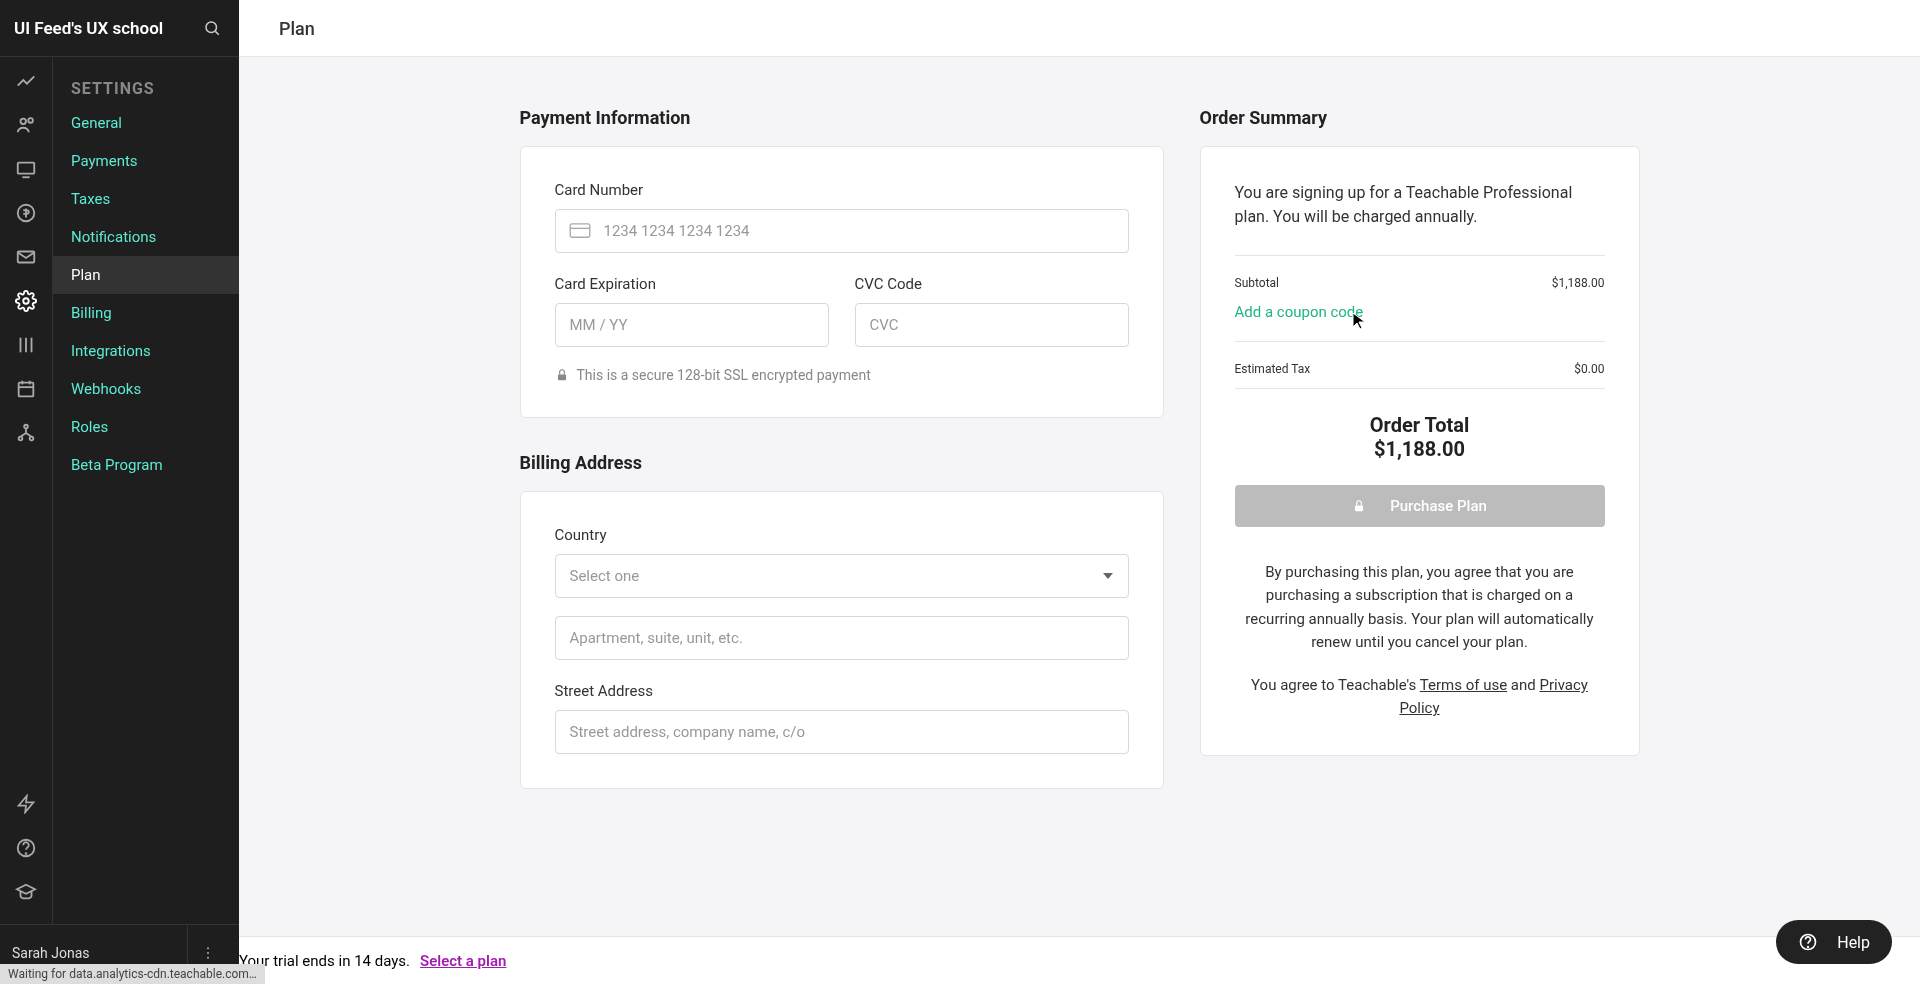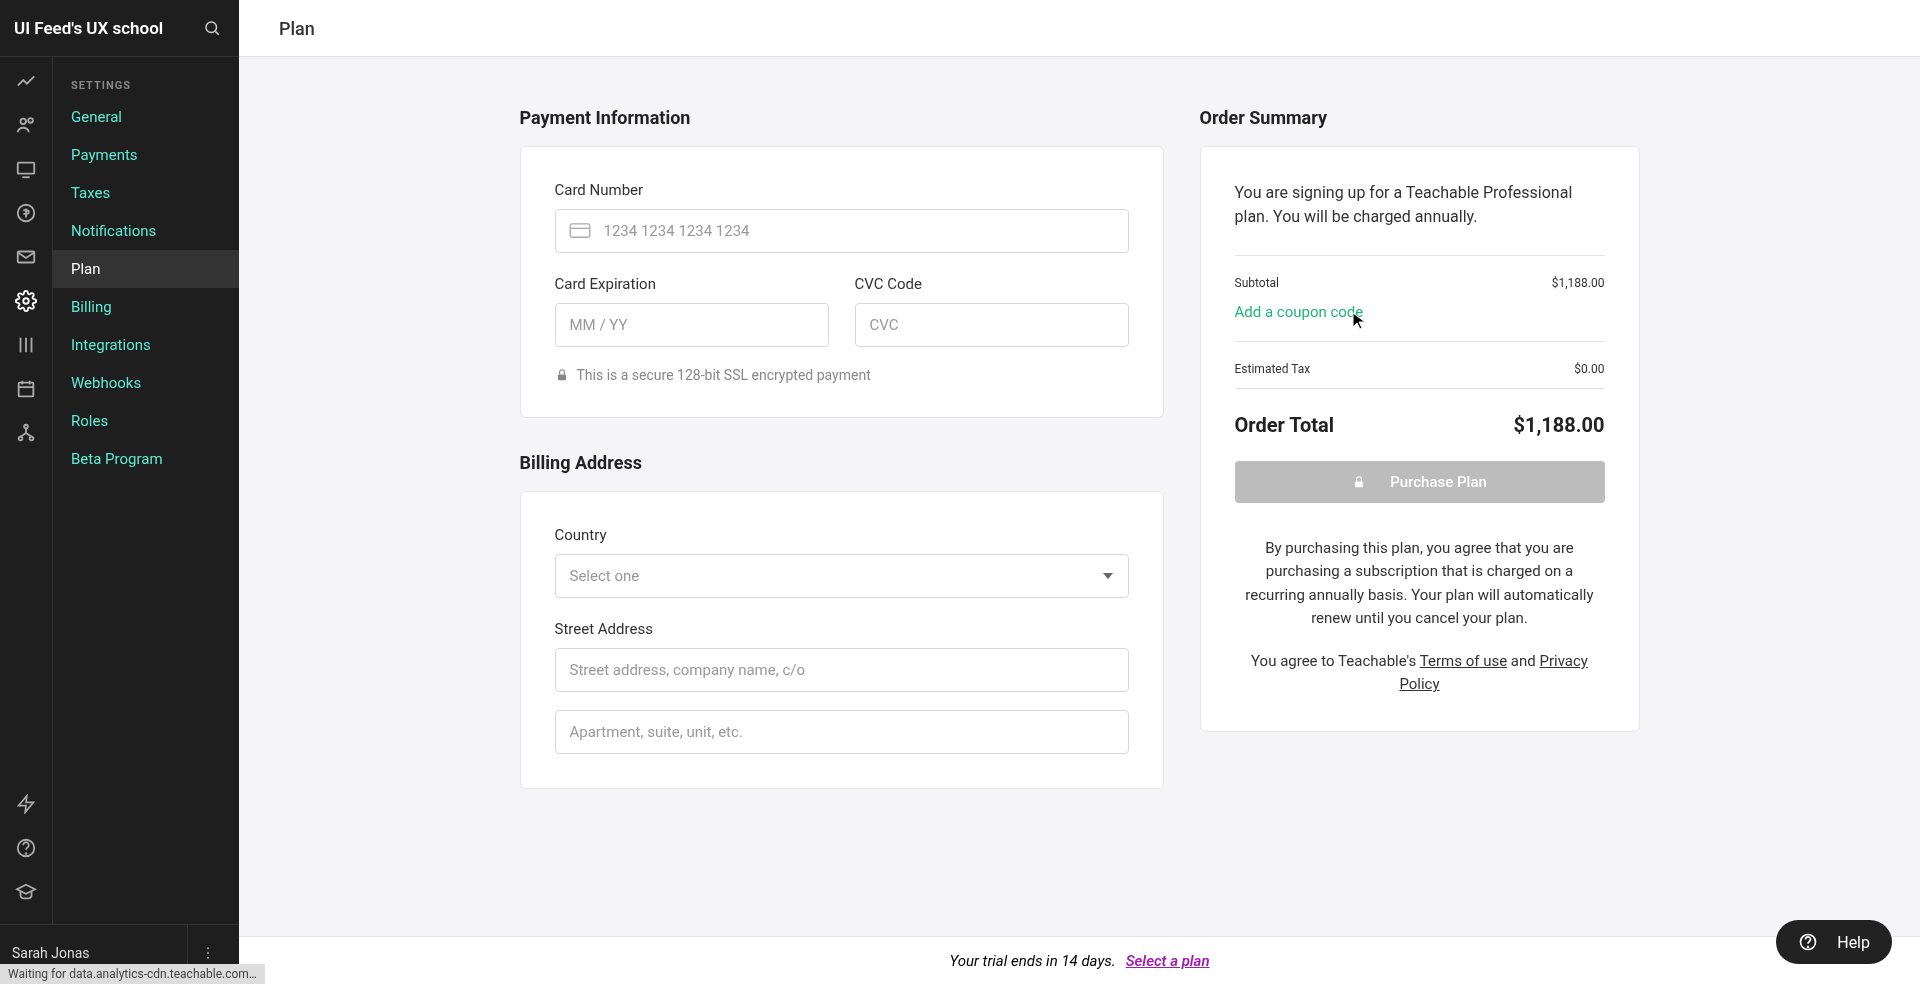--- a/index.html
+++ b/index.html
@@ -6,21 +6,21 @@
 body { width: 1920px; height: 984px; overflow: hidden; background: #f5f5f7; position: relative; }
 .sidebar { position: absolute; left: 0; top: 0; width: 239px; height: 100%; background: #1e1e1e; color: #fff; display: flex; flex-direction: column; }
 .sidebar-header { height: 57px; display: flex; align-items: center; padding: 0 14px; border-bottom: 1px solid #333; }
 .sidebar-title { font-size: 17px; font-weight: 600; flex: 1; }
 .search-btn { background: none; border: none; color: #ccc; cursor: pointer; padding: 4px; }
 .icon-rail { position: absolute; left: 0; top: 57px; width: 53px; height: calc(100% - 57px); border-right: 1px solid #333; display: flex; flex-direction: column; align-items: center; padding-top: 12px; gap: 20px; }
 .rail-icon { width: 24px; height: 24px; color: #aaa; cursor: pointer; display: flex; align-items: center; justify-content: center; }
 .rail-icon.active { color: #fff; }
 .rail-bottom { margin-top: auto; display: flex; flex-direction: column; align-items: center; gap: 20px; padding-bottom: 80px; }
 .nav-area { margin-left: 53px; padding-top: 16px; flex: 1; overflow-y: auto; }
-.nav-heading { font-size: 11px; font-weight: 700; letter-spacing: 1px; color: #888; padding: 6px 18px; }
+.nav-heading { font-size: 16px; font-weight: 700; letter-spacing: 1px; color: #888; padding: 6px 18px; }
 .nav-item { display: block; padding: 10px 18px; font-size: 15px; color: #5eead4; cursor: pointer; }
 .nav-item.active { background: #333; color: #fff; }
 .user-footer { position: absolute; bottom: 4px; left: 0; width: 239px; height: 56px; border-top: 1px solid #333; display: flex; align-items: center; padding: 0 12px; background: #1e1e1e; }
 .user-name { flex: 1; font-size: 14px; color: #ddd; }
 .more-btn { border-left: 1px solid #333; height: 100%; width: 40px; display: flex; align-items: center; justify-content: center; color: #aaa; cursor: pointer; }
 .top-bar { position: absolute; left: 239px; top: 0; right: 0; height: 57px; background: #fff; border-bottom: 1px solid #e5e5e5; display: flex; align-items: center; padding: 0 40px; }
 .top-title { font-size: 18px; font-weight: 500; color: #333; }
 .main { position: absolute; left: 239px; top: 57px; right: 0; bottom: 48px; overflow-y: auto; padding: 50px 60px; }
 .layout { display: flex; gap: 36px; max-width: 1120px; margin: 0 auto; }
 .col-left { flex: 1; }
@@ -36,25 +36,25 @@
 .row { display: flex; gap: 26px; margin-top: 22px; }
 .row > div { flex: 1; }
 .secure-note { display: flex; align-items: center; gap: 8px; color: #888; font-size: 14px; margin-top: 20px; }
 .select { position: relative; }
 .select select { width: 100%; height: 44px; border: 1px solid #d8d8d8; border-radius: 4px; padding: 0 14px; font-size: 15px; color: #999; appearance: none; background: #fff; }
 .select::after { content: ''; position: absolute; right: 16px; top: 50%; transform: translateY(-50%); width: 0; height: 0; border-left: 5px solid transparent; border-right: 5px solid transparent; border-top: 6px solid #666; pointer-events: none; }
 .summary-text { font-size: 16px; color: #333; line-height: 1.5; margin-bottom: 26px; }
 .divider { border: none; border-top: 1px solid #e5e5e5; margin: 0; }
 .summary-row { display: flex; justify-content: space-between; align-items: center; padding: 20px 0 12px; font-size: 12px; color: #333; }
 .coupon-link { color: #1fb57f; font-size: 15px; text-decoration: none; display: inline-block; margin-bottom: 20px; cursor: pointer; }
-.total-row { display: flex; justify-content: space-between; align-items: center; padding: 24px 0; font-size: 20px; font-weight: 700; color: #222; }
+.total-row { display: flex; justify-content: space-between; align-items: center; padding: 24px 0; font-size: 20px; font-weight: 700; color: #222; flex-direction: column; }
 .purchase-btn { width: 100%; height: 42px; background: #bcbcbc; border: none; border-radius: 4px; color: #fff; font-size: 15px; font-weight: 500; display: flex; align-items: center; justify-content: center; gap: 24px; cursor: pointer; }
 .legal-text { font-size: 15px; color: #333; text-align: center; line-height: 1.55; margin-top: 34px; }
 .legal-text a { color: #333; text-decoration: underline; }
-.trial-bar { position: absolute; left: 239px; bottom: 0; right: 0; height: 48px; background: #fff; border-top: 1px solid #e5e5e5; display: flex; align-items: center; justify-content: center; gap: 10px; font-size: 15px; font-style: italic; }
+.trial-bar { position: absolute; left: 239px; bottom: 0; right: 0; height: 48px; background: #fff; border-top: 1px solid #e5e5e5; display: flex; align-items: center; justify-content: flex-start; gap: 10px; font-size: 15px; }
 .trial-link { color: #a21caf; text-decoration: underline; font-weight: 600; cursor: pointer; }
 .help-btn { position: absolute; right: 28px; bottom: 20px; background: #222; color: #fff; border: none; border-radius: 28px; padding: 12px 22px; font-size: 16px; display: flex; align-items: center; gap: 19px; cursor: pointer; }
 .status-bar { position: absolute; left: 0; bottom: 0; background: #ddd; padding: 3px 8px; font-size: 12px; color: #444; z-index: 10; }
 .cursor { position: absolute; left: 1352px; top: 312px; width: 14px; height: 18px; pointer-events: none; z-index: 100; }
 svg { display: block; }
 </style>
 </head>
 <body>
 
 <div class="sidebar">
@@ -215,26 +215,26 @@
       </div>
 
       <h2 class="section-title">Billing Address</h2>
       <div class="card">
         <label class="field-label">Country</label>
         <div class="select">
           <select>
             <option>Select one</option>
           </select>
         </div>
+        <div style="margin-top:18px">
+          <input class="input" placeholder="Apartment, suite, unit, etc." style="">
+        </div>
         <div style="margin-top:22px">
           <label class="field-label">Street Address</label>
           <input class="input" placeholder="Street address, company name, c/o" style="">
-        </div>
-        <div style="margin-top:18px">
-          <input class="input" placeholder="Apartment, suite, unit, etc." style="">
         </div>
       </div>
     </div>
 
     <div class="col-right">
       <h2 class="section-title">Order Summary</h2>
       <div class="card">
         <p class="summary-text">You are signing up for a Teachable Professional plan. You will be charged annually.</p>
         <hr class="divider">
         <div class="summary-row">

